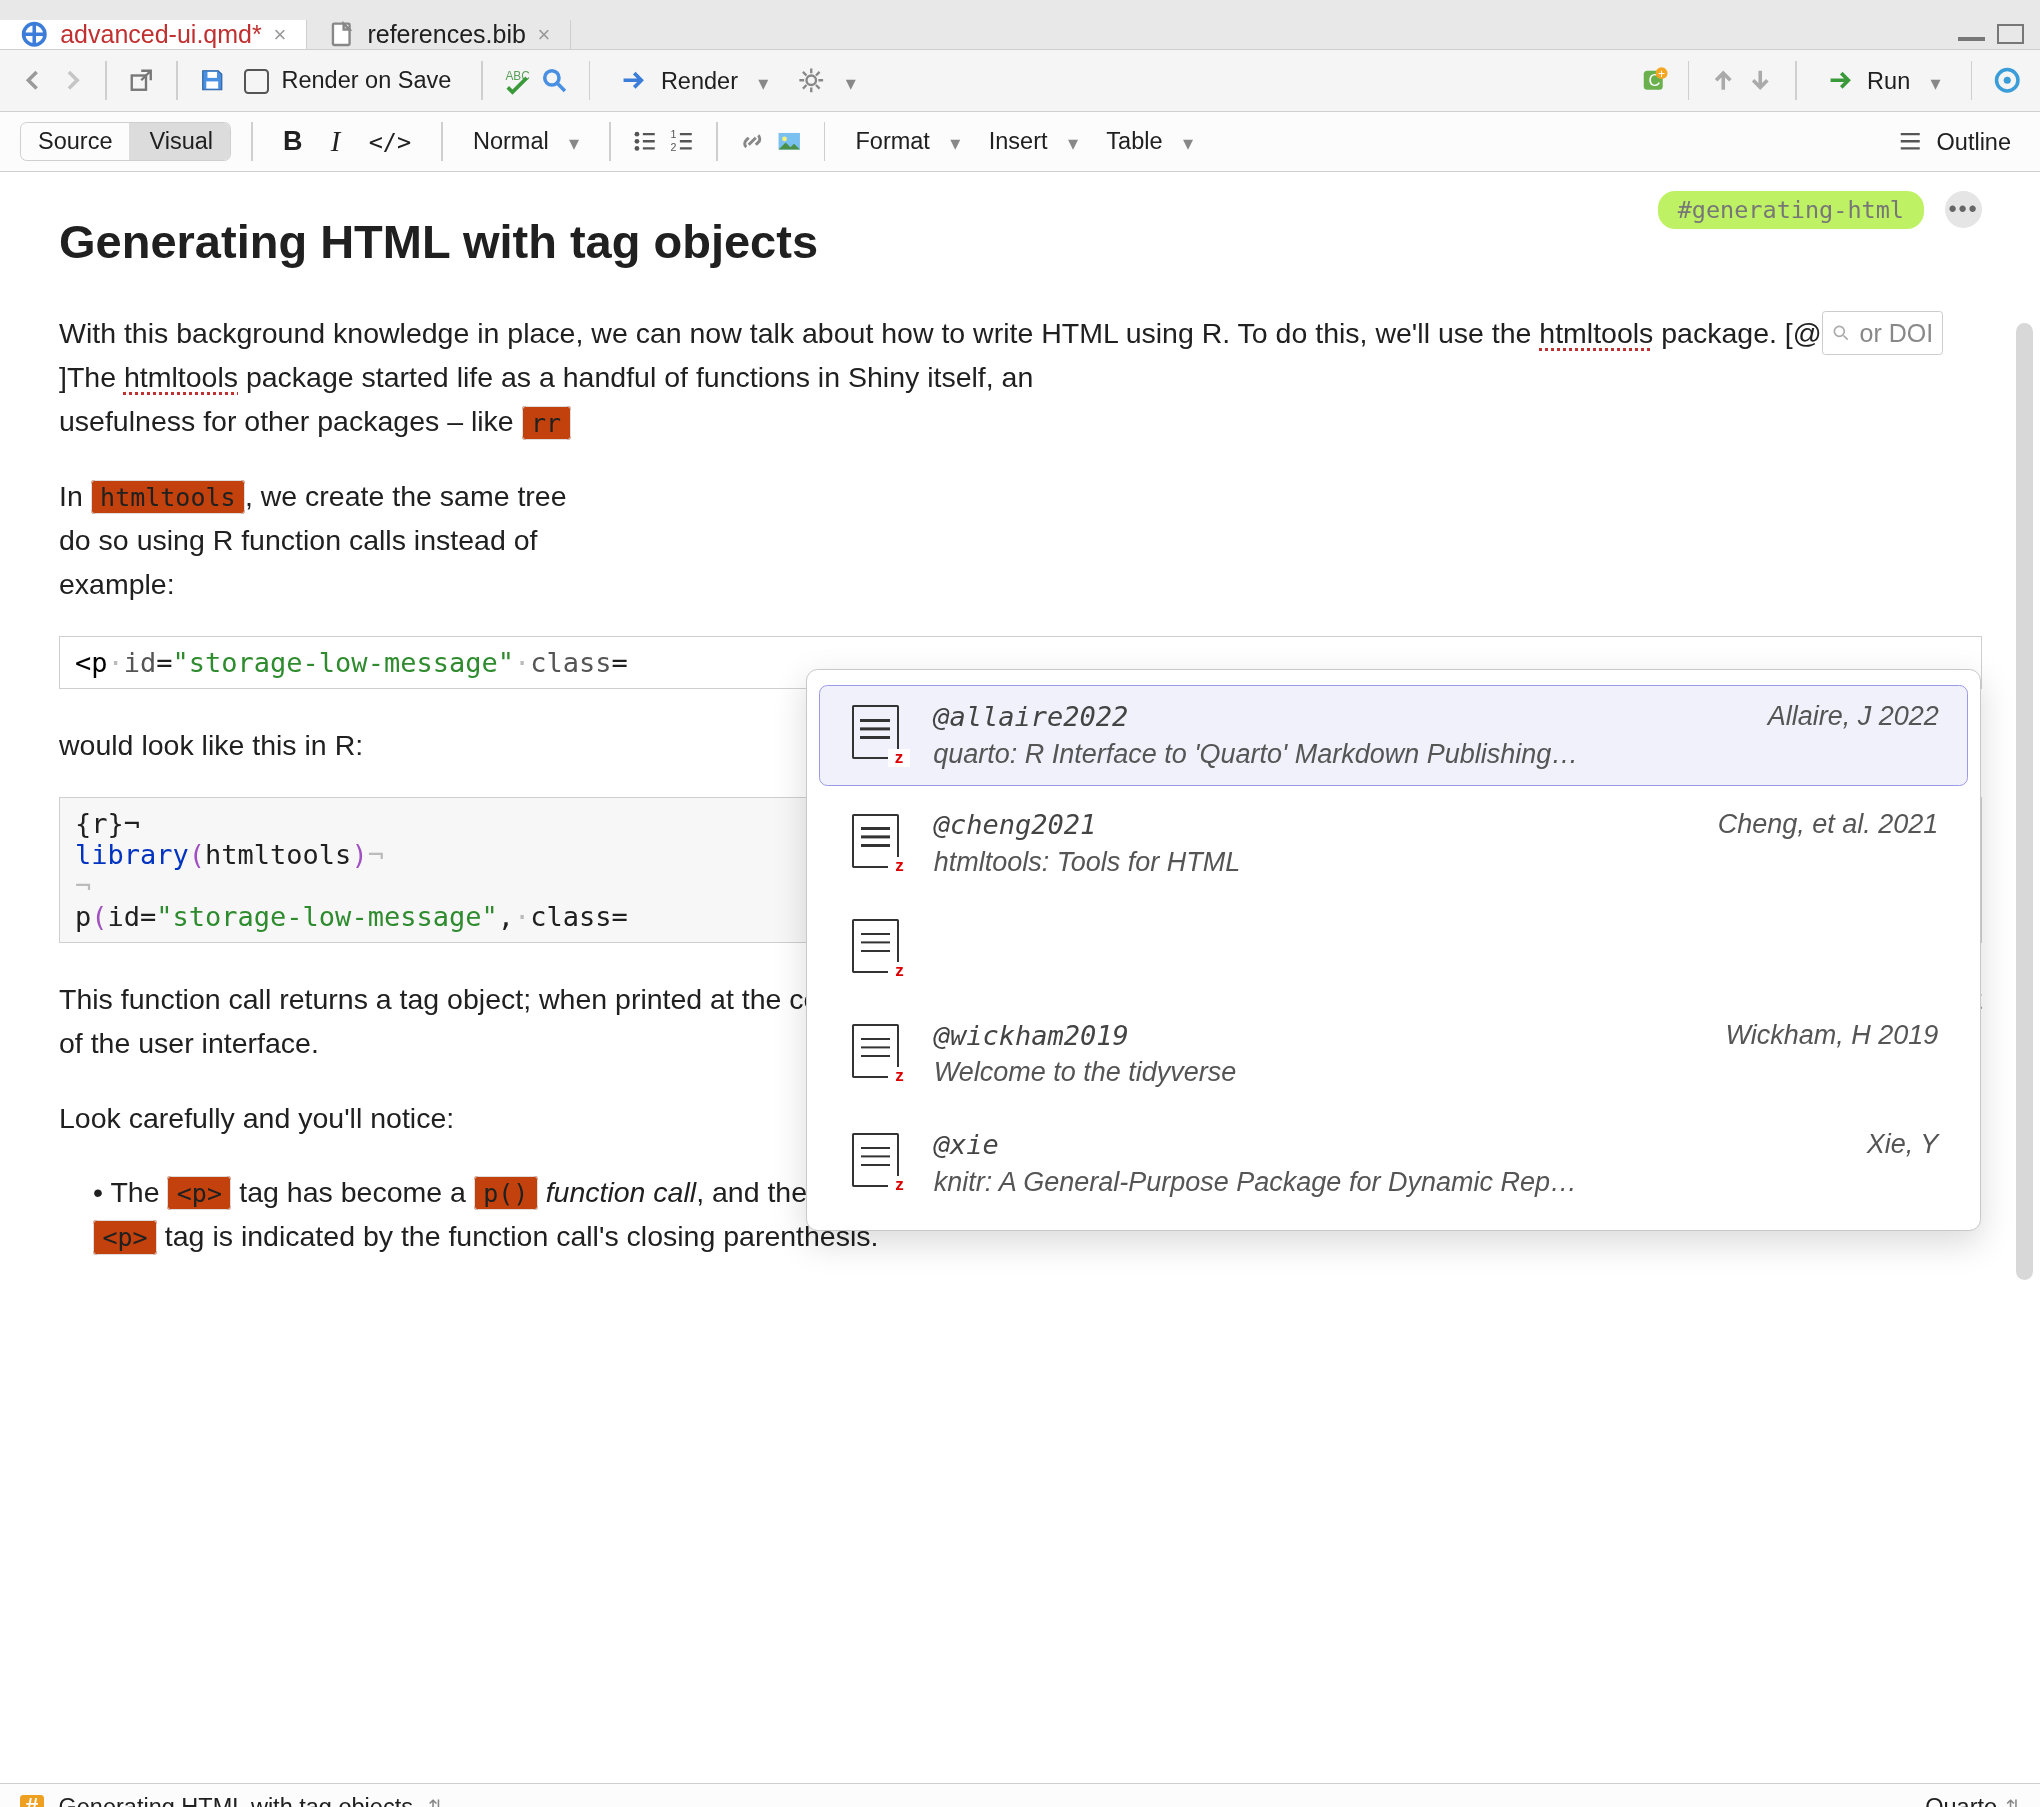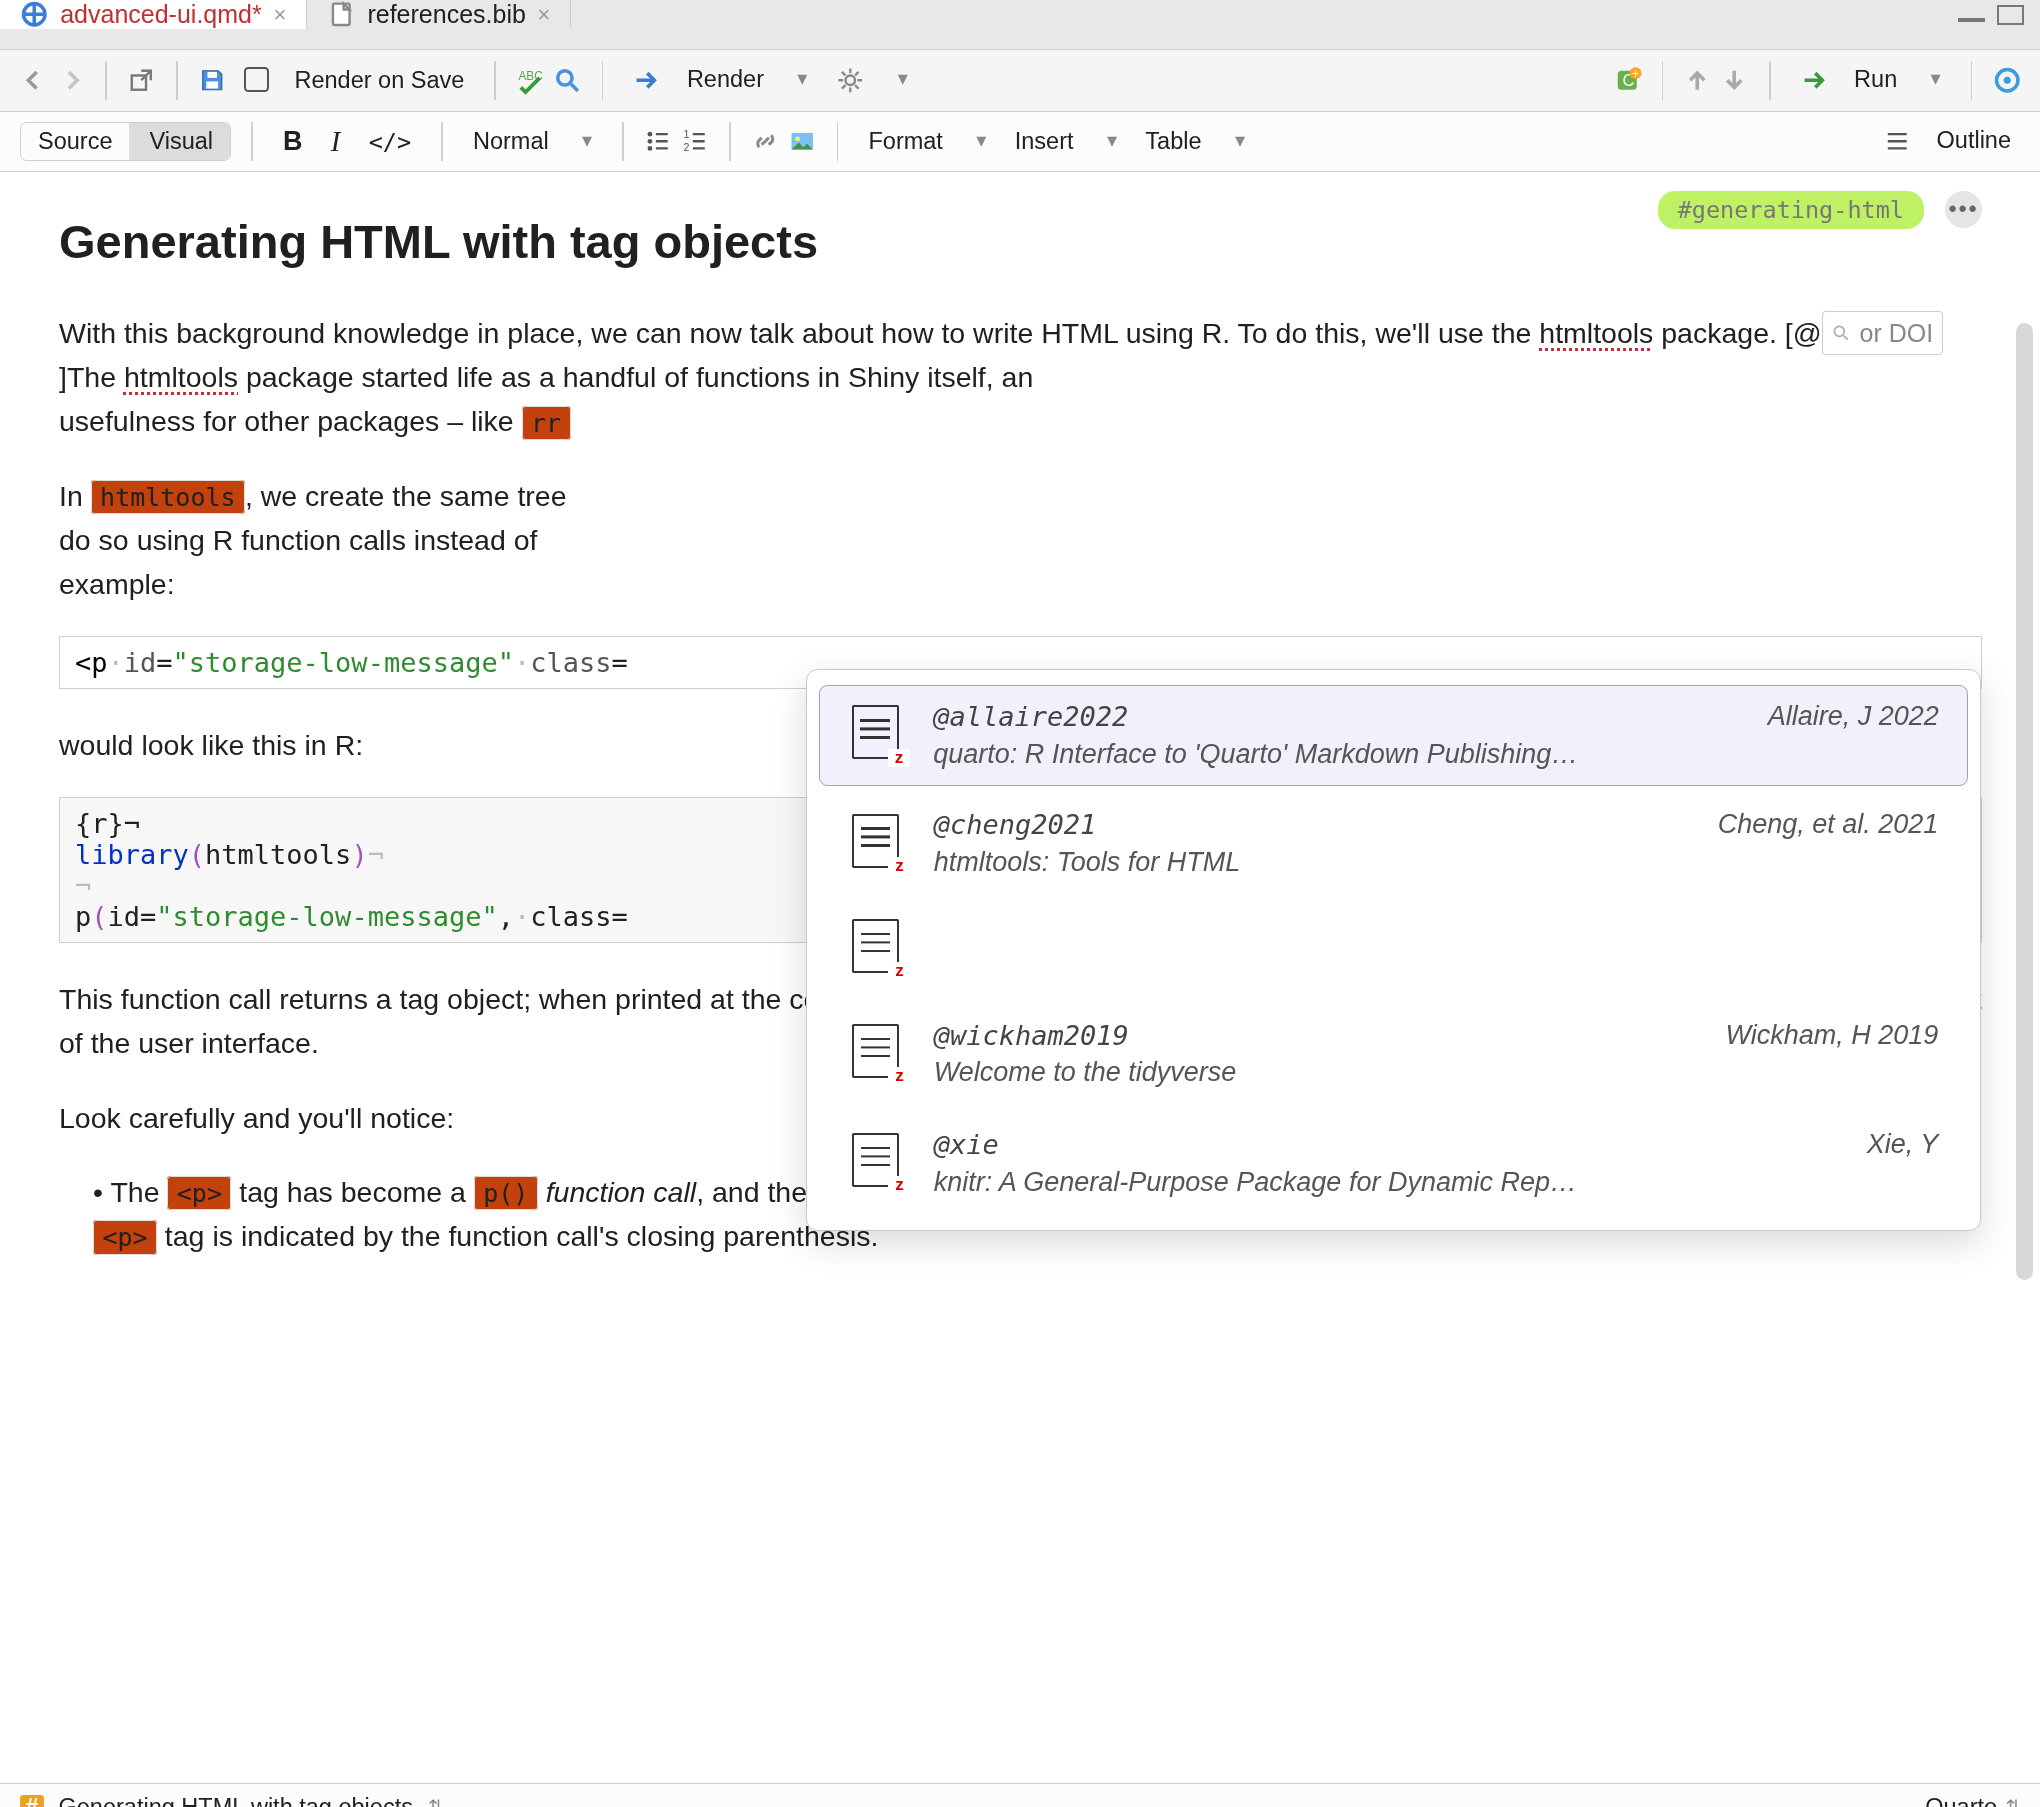--- a/index.html
+++ b/index.html
@@ -21,21 +21,21 @@
     margin: 0;
     font-family: "Helvetica Neue", Arial, sans-serif;
     font-size: 23.5px;
     color: var(--text);
     background: #fff;
     width: 2041px;
   }
   .mono { font-family: "Menlo","Consolas",monospace; }
   .tabstrip {
     display: flex;
-    align-items: flex-start;
+    align-items: flex-end;
     background: var(--light-grey);
     height: 50px;
     border-bottom: 1.7px solid var(--border-grey);
   }
   .tab {
     display: flex; align-items: center; gap: 11.7px;
     padding: 0 20px;
     border-right: 1.7px solid var(--border-grey);
     font-size: 25px;
     cursor: pointer;
@@ -49,21 +49,21 @@
   .winbtn.min { border: none; border-bottom: 4.2px solid #777; height: 6.7px; margin-bottom: 3.4px;}
   .toolbar, .toolbar2 {
     display: flex; align-items: center; gap: 8.4px;
     padding: 5px 20px;
     background: var(--toolbar-bg);
     border-bottom: 1.7px solid var(--border-grey);
     height: 62px;
   }
   .toolbar2 { background: var(--toolbar-bg2); height: 60px; }
   .tb-sep { width: 1.7px; height: 39px; background: var(--border-grey); margin: 0 11.7px; }
-  .tb-btn { display: inline-flex; align-items: flex-start; gap: 25px; padding: 5px 10px; border-radius: 5px; cursor: pointer; }
+  .tb-btn { display: inline-flex; align-items: flex-end; gap: 12px; padding: 5px 10px; border-radius: 5px; cursor: pointer; }
   .tb-sq { width: 25px; height: 25px; border: 2.5px solid #555; border-radius: 4.2px; }
   .icon-svg { width: 28.5px; height: 28.5px; display: inline-block; }
   .pill { display: flex; border: 1.7px solid var(--border-grey); border-radius: 6.7px; overflow: hidden; }
   .pill > div { padding: 5px 17px; cursor: pointer; }
   .pill .active { background: #dcdcdc; padding-left: 20px; }
   .dd-caret::after { content: "▾"; color: #888; margin-left: 8.4px; font-size: 20px;}
   .doc-wrap { position: relative; height: 1611px; }
   .doc {
     position: absolute; inset: 0;
     padding: 25px 59px 34px 59px;

